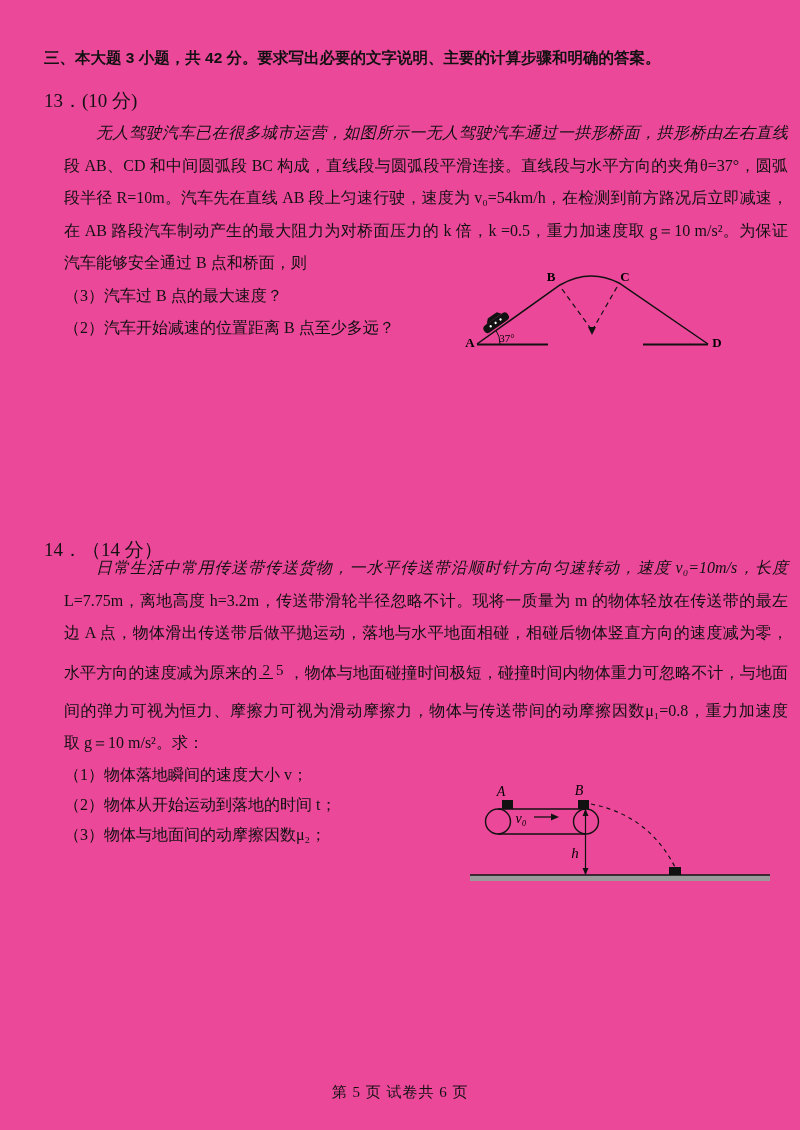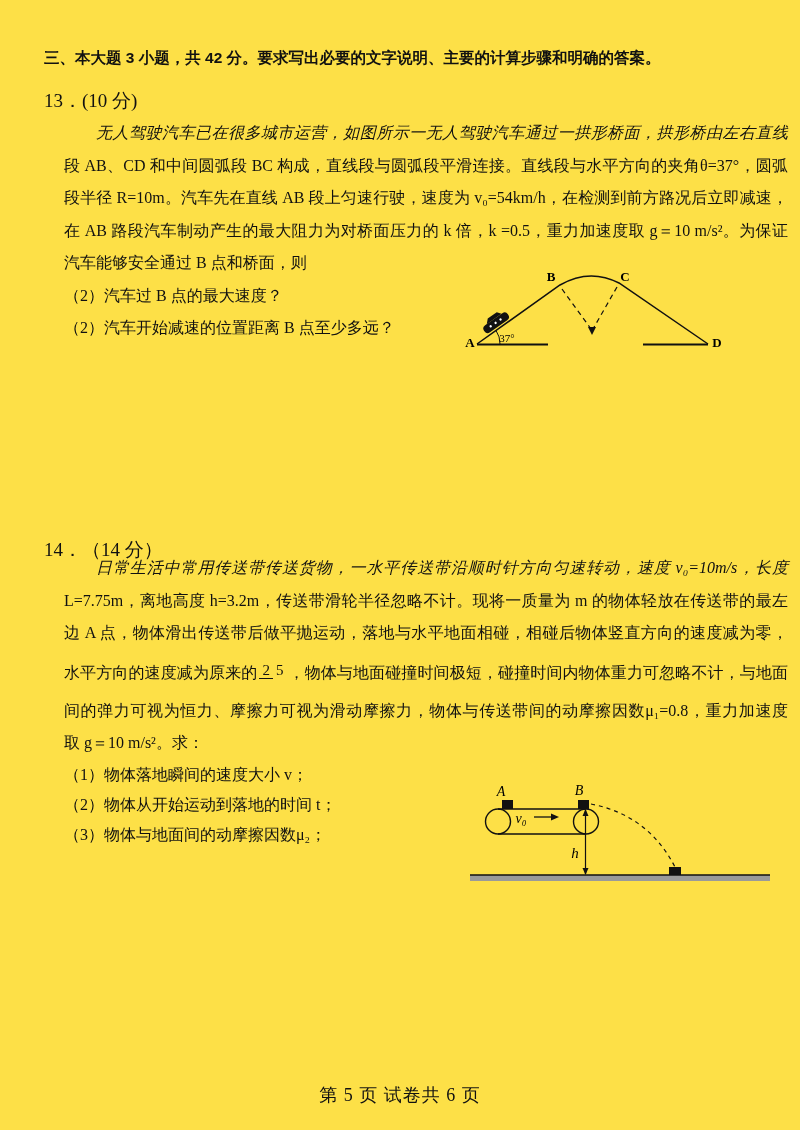--- a/index.html
+++ b/index.html
@@ -1,17 +1,17 @@
 <!DOCTYPE html>
 <html><head>
 <meta charset="utf-8">
 <style>
   html,body{margin:0;padding:0;background:#e8e8e8;}
   .page{
-    position:relative;width:800px;height:1130px;background:#fde047;
+    position:relative;width:800px;height:1130px;background:#ec4899;
     font-family:"Liberation Serif","DejaVu Serif",serif;color:#111;overflow:hidden;
   }
   .section-header{
     position:absolute;left:44px;top:48px;width:720px;
     font-family:"Liberation Sans","DejaVu Sans",sans-serif;font-weight:bold;font-size:15.5px;
   }
   .qnum{position:absolute;left:44px;font-size:19px;}
   .para{position:absolute;left:64px;width:724px;font-size:16px;}
   .line{height:32.5px;line-height:32.5px;white-space:normal;}
   .jline{text-align:justify;text-align-last:justify;}
@@ -20,40 +20,40 @@
   .q14-items .line{height:30px;line-height:30px;}
   .frac{
     display:inline-block;vertical-align:middle;text-align:center;
     line-height:1.05;font-size:15px;margin:0 2px;transform:translateY(-3px);
   }
   .frac .num{border-bottom:1.3px solid #111;padding:0 3px;}
   .frac .den{padding:0 3px;}
   .diagram{position:absolute;}
   .footer{
     position:absolute;left:0;top:1083px;width:100%;text-align:center;
-    font-size:18px;letter-spacing:1px;
+    font-size:15px;letter-spacing:1px;
   }
   svg{display:block;}
 </style>
 </head>
 <body>
 
 <div class="page">
 
   <div class="section-header">三、本大题 3 小题，共 42 分。要求写出必要的文字说明、主要的计算步骤和明确的答案。</div>
 
   <div class="qnum" style="top:88px;">13．(10 分)</div>
 
   <div class="para" style="top:117px;">
     <div class="line jline indent">无人驾驶汽车已在很多城市运营，如图所示一无人驾驶汽车通过一拱形桥面，拱形桥由左右直线</div>
     <div class="line jline">段 AB、CD 和中间圆弧段 BC 构成，直线段与圆弧段平滑连接。直线段与水平方向的夹角θ=37°，圆弧</div>
     <div class="line jline">段半径 R=10m。汽车先在直线 AB 段上匀速行驶，速度为 v₀=54km/h，在检测到前方路况后立即减速，</div>
     <div class="line jline">在 AB 路段汽车制动产生的最大阻力为对桥面压力的 k 倍，k =0.5，重力加速度取 g＝10 m/s²。为保证</div>
     <div class="line">汽车能够安全通过 B 点和桥面，则</div>
-    <div class="line">（2）汽车过 B 点的最大速度？</div>
+    <div class="line">（3）汽车过 B 点的最大速度？</div>
     <div class="line">（2）汽车开始减速的位置距离 B 点至少多远？</div>
   </div>
 
   <div class="diagram" style="left:458px;top:258px;">
     <svg width="318" height="100" viewBox="0 0 318 100">
 
       <path d="M 19 86 L 102 27 Q 131.5 10 161 25 L 250 86" fill="none" stroke="#111" stroke-width="1.5"></path>
 
       <line x1="19" y1="86.5" x2="90" y2="86.5" stroke="#111" stroke-width="2"></line>
       <line x1="185" y1="86.5" x2="250" y2="86.5" stroke="#111" stroke-width="2"></line>

